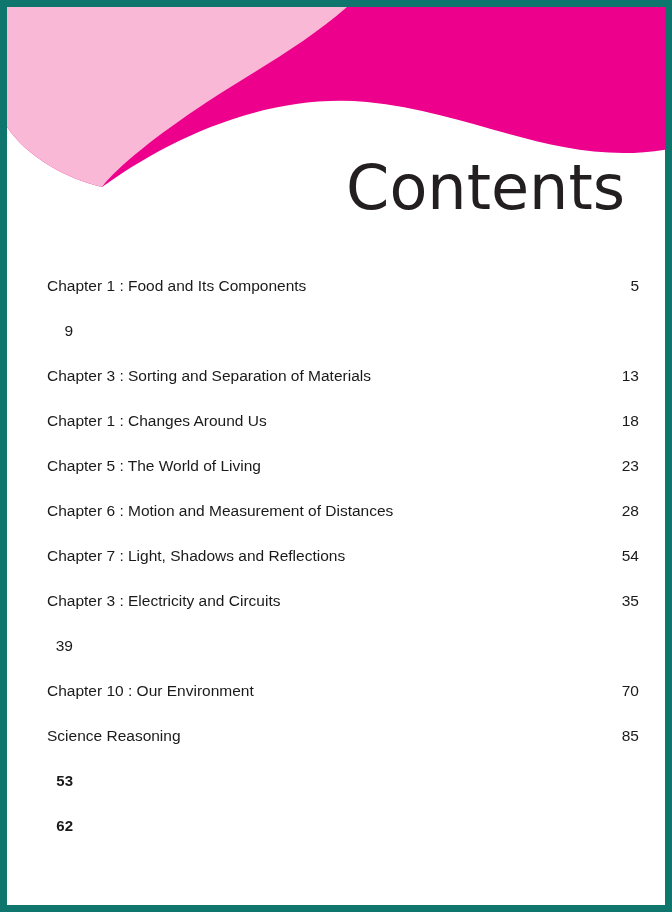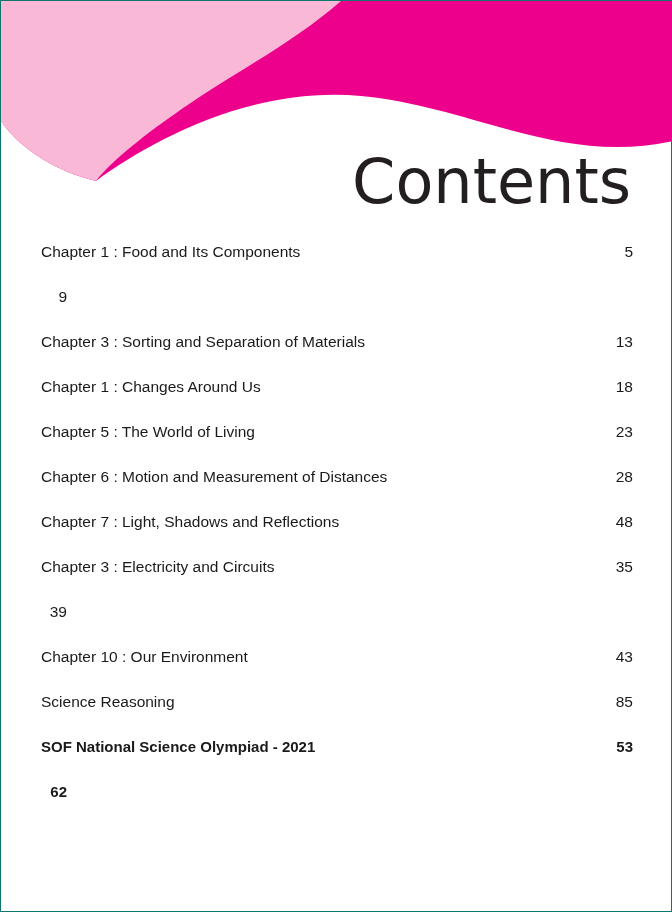--- a/index.html
+++ b/index.html
@@ -13,21 +13,21 @@
     font-family: "Liberation Sans", sans-serif;
     overflow: hidden;
     position: relative;
   }
   .page {
     position: relative;
     width: 672px;
     height: 912px;
     background: #ffffff;
     box-sizing: border-box;
-    border: 1px solid #0f766e;
+    border: 7px solid #0f766e;
     overflow: hidden;
   }
   .deco {
     position: absolute;
     top: 0;
     left: 0;
     width: 672px;
     height: 230px;
     pointer-events: none;
   }
@@ -41,21 +41,21 @@
   .title {
     font-size: 62px;
     font-weight: 400;
     letter-spacing: 0px;
     color: #231f20;
     line-height: 1;
     font-family: "DejaVu Sans", sans-serif;
   }
   .toc {
     position: absolute;
-    top: 242px;
+    top: 270px;
     left: 40px;
     width: 592px;
   }
   .toc-row {
     display: flex;
     align-items: baseline;
     justify-content: space-between;
     height: 45px;
   }
   .toc-label {
@@ -118,44 +118,43 @@
       <span class="toc-page">23</span>
     </div>
 
     <div class="toc-row">
       <span class="toc-label">Chapter 6 : Motion and Measurement of Distances</span>
       <span class="toc-page">28</span>
     </div>
 
     <div class="toc-row">
       <span class="toc-label">Chapter 7 : Light, Shadows and Reflections</span>
-      <span class="toc-page">48</span>
+      <span class="toc-page">54</span>
     </div>
 
     <div class="toc-row">
       <span class="toc-label">Chapter 3 : Electricity and Circuits</span>
       <span class="toc-page">35</span>
     </div>
 
     <div class="toc-row">
       <span class="toc-page">39</span>
     </div>
 
     <div class="toc-row">
       <span class="toc-label">Chapter 10 : Our Environment</span>
-      <span class="toc-page">43</span>
+      <span class="toc-page">70</span>
     </div>
 
     <div class="toc-row">
       <span class="toc-label">Science Reasoning</span>
       <span class="toc-page">85</span>
     </div>
 
     <div class="toc-row bold">
-      <span class="toc-label">SOF National Science Olympiad - 2021</span>
       <span class="toc-page">53</span>
     </div>
 
     <div class="toc-row bold">
       <span class="toc-page">62</span>
     </div>
 
   </div>
 </div>
 

